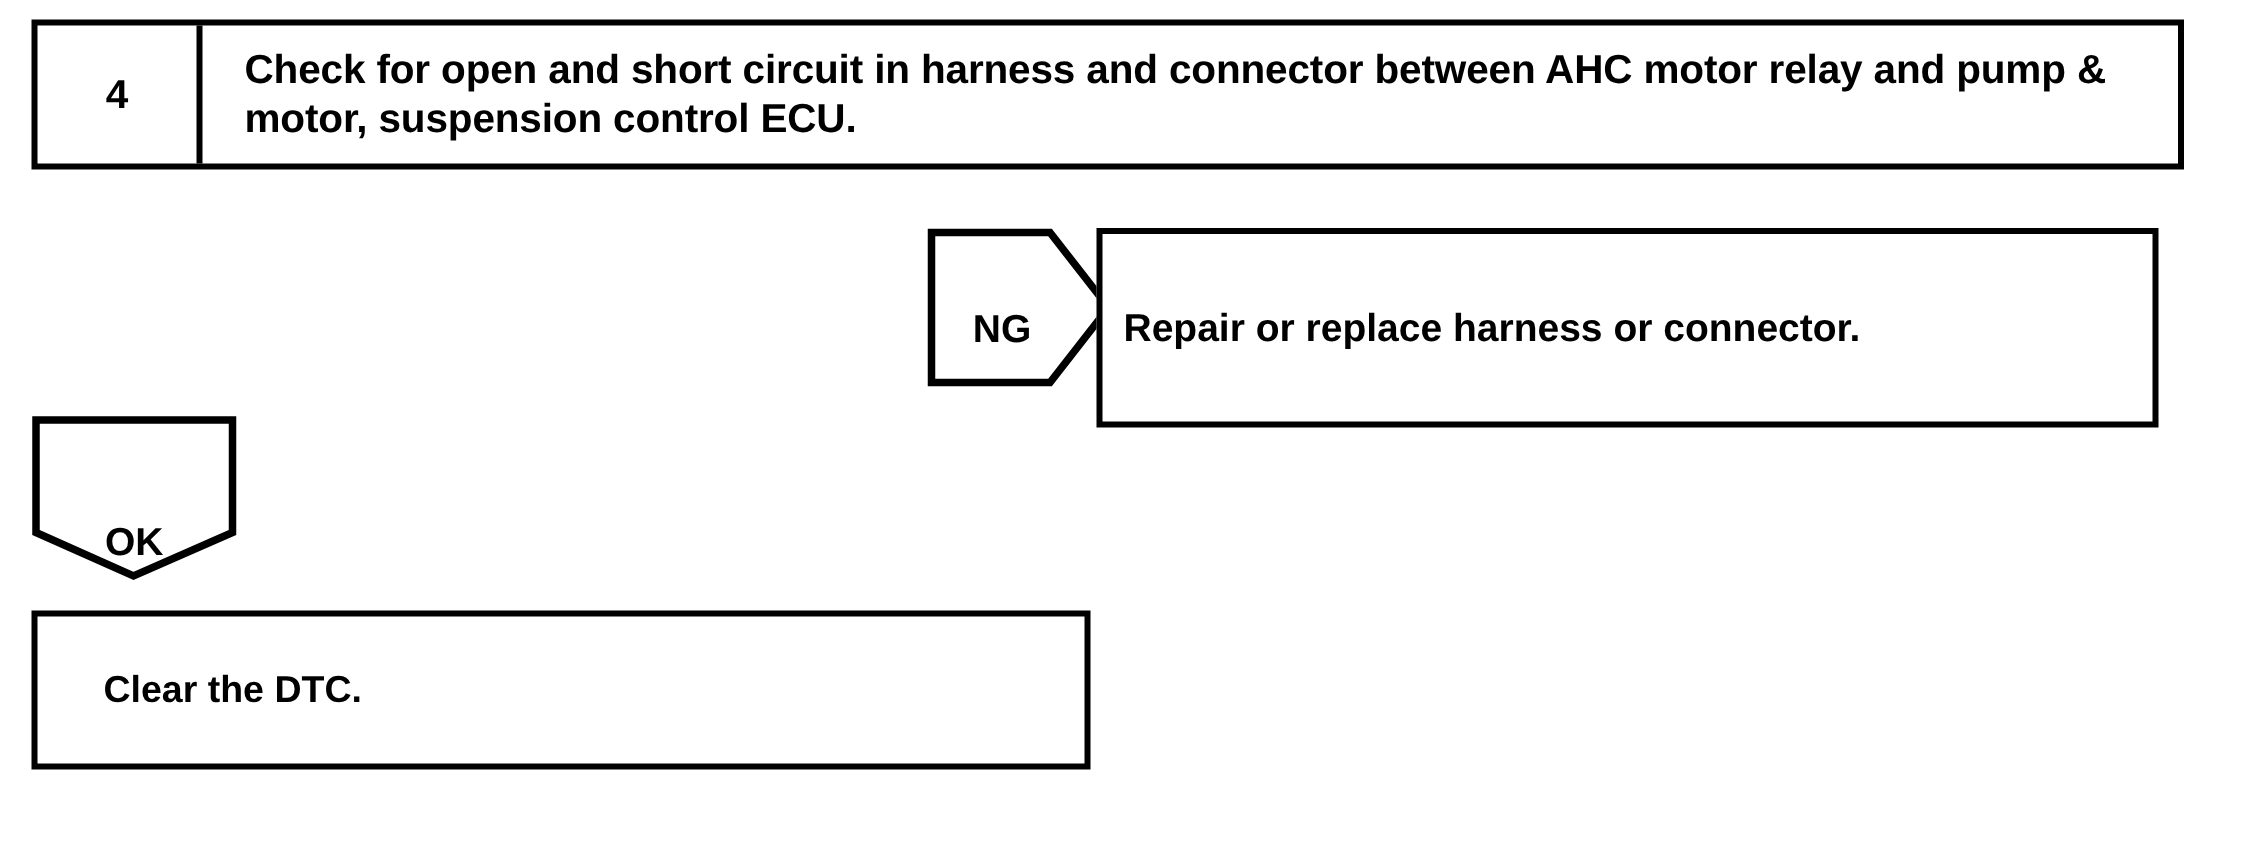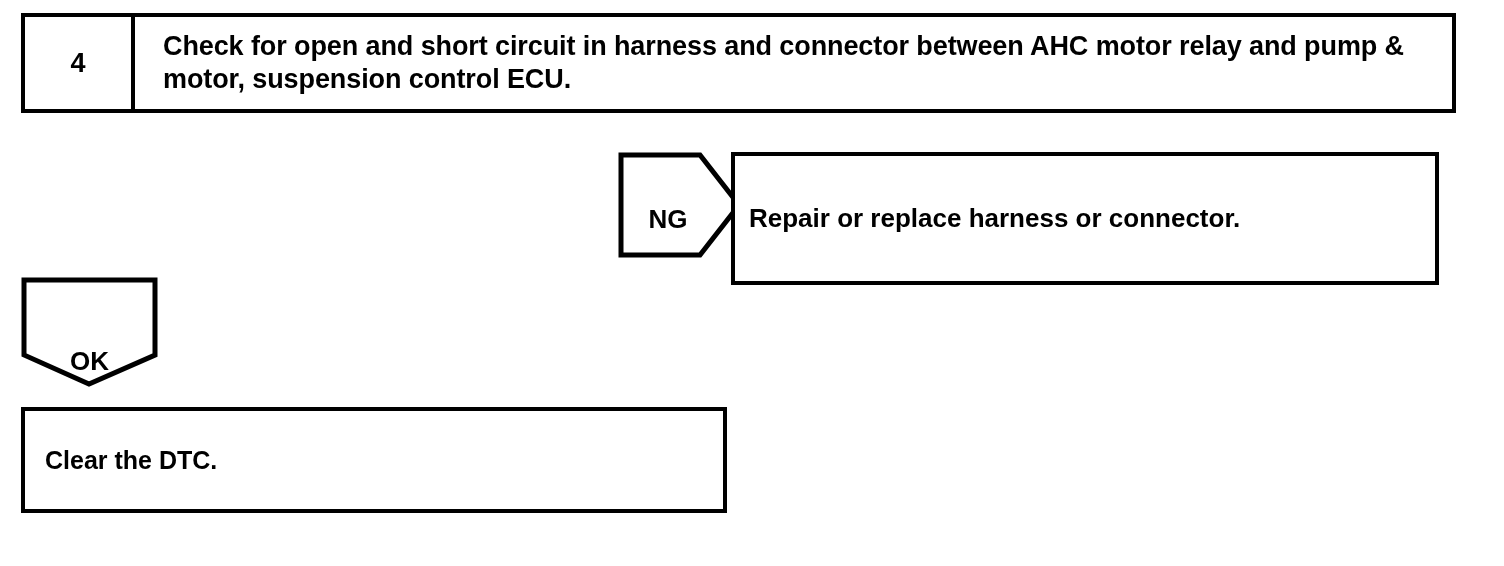--- a/index.html
+++ b/index.html
@@ -145,21 +145,21 @@
     position: absolute;
     left: 21px;
     top: 407px;
     width: 706px;
     height: 106px;
     box-sizing: border-box;
     border: 4px solid #000000;
     background: #ffffff;
     display: flex;
     align-items: center;
-    padding-left: 20px;
+    padding-left: 44px;
   }
   .ok-result-text {
     font-size: 25px;
     font-weight: bold;
     color: #000000;
     line-height: 1.2;
   }
 </style>
 </head>
 <body>

